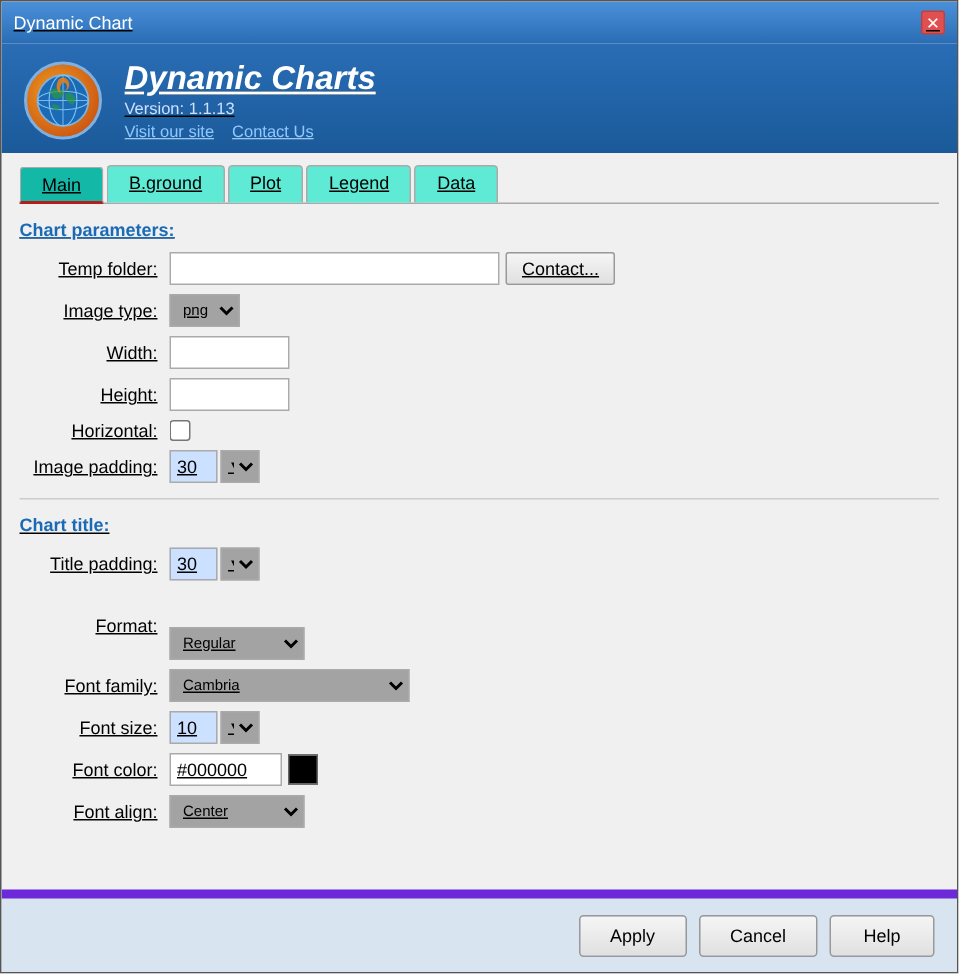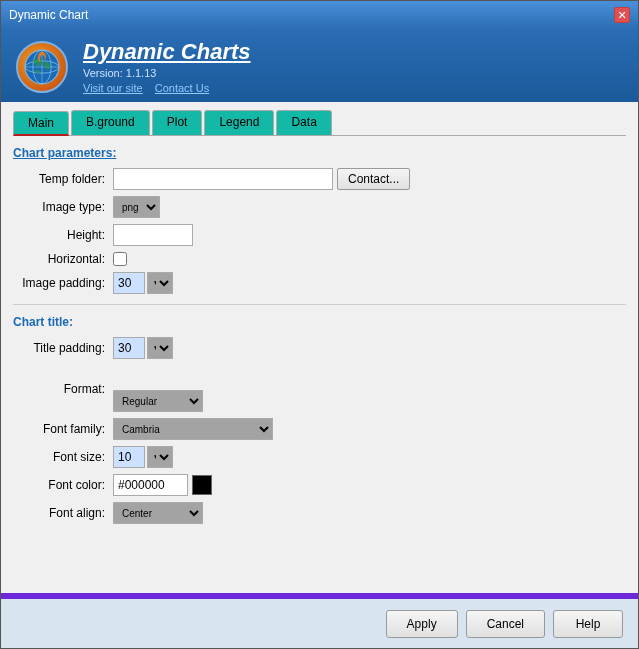--- a/index.html
+++ b/index.html
@@ -97,21 +97,21 @@
     
     .tabs {
       display: flex;
       border-bottom: 1px solid #aaa;
       margin-bottom: 10px;
     }
     .tab {
       padding: 4px 14px;
       border: 1px solid #aaa;
       border-bottom: none;
-      background: #14b8a6;
+      background: #5eead4;
       cursor: pointer;
       font-size: 12px;
       margin-right: 2px;
       border-radius: 3px 3px 0 0;
     }
     .tab.active {
       background: #14b8a6;
       border-bottom: 2px solid #b91c1c;
       font-weight: normal;
       position: relative;
@@ -251,20 +251,21 @@
     }
 
     .page-wrapper {
       width: 639px;
       height: 649px;
       border: 1px solid #555;
       display: flex;
       flex-direction: column;
       position: relative;
       overflow: hidden;
+      text-decoration: underline;
     }
 
     .content-area {
       flex: 1;
       padding: 8px 12px;
       overflow: auto;
     }
 
     .highlighted-input {
       background: #cce0ff !important;
@@ -344,20 +345,24 @@
 
     <div class="form-row">
       <span class="form-label">Image type:</span>
       <select class="form-control">
         <option>png</option>
         <option>jpg</option>
         <option>gif</option>
       </select>
     </div>
 
+    <div class="form-row">
+      <span class="form-label">Width:</span>
+      <input type="text" class="form-control width-input" value="" style="">
+    </div>
 
     <div class="form-row">
       <span class="form-label">Height:</span>
       <input type="text" class="form-control width-input" value="" style="">
     </div>
 
     <div class="form-row">
       <span class="form-label">Horizontal:</span>
       <input type="checkbox" style="">
     </div>

